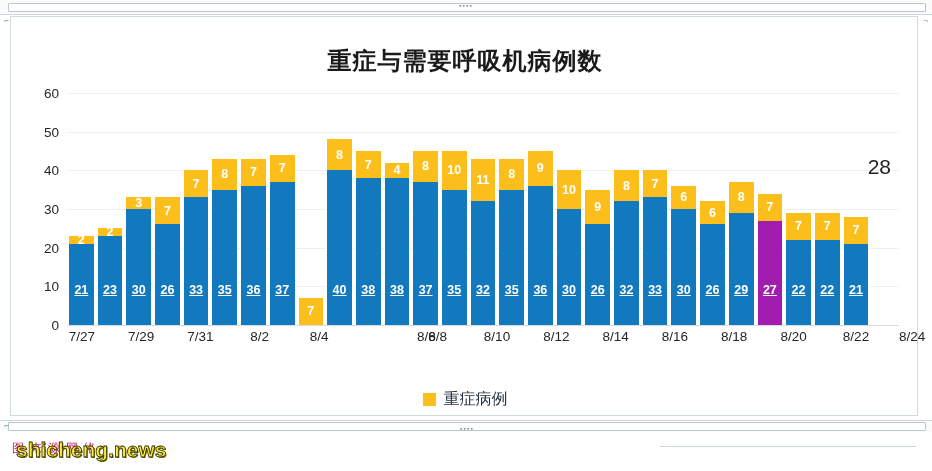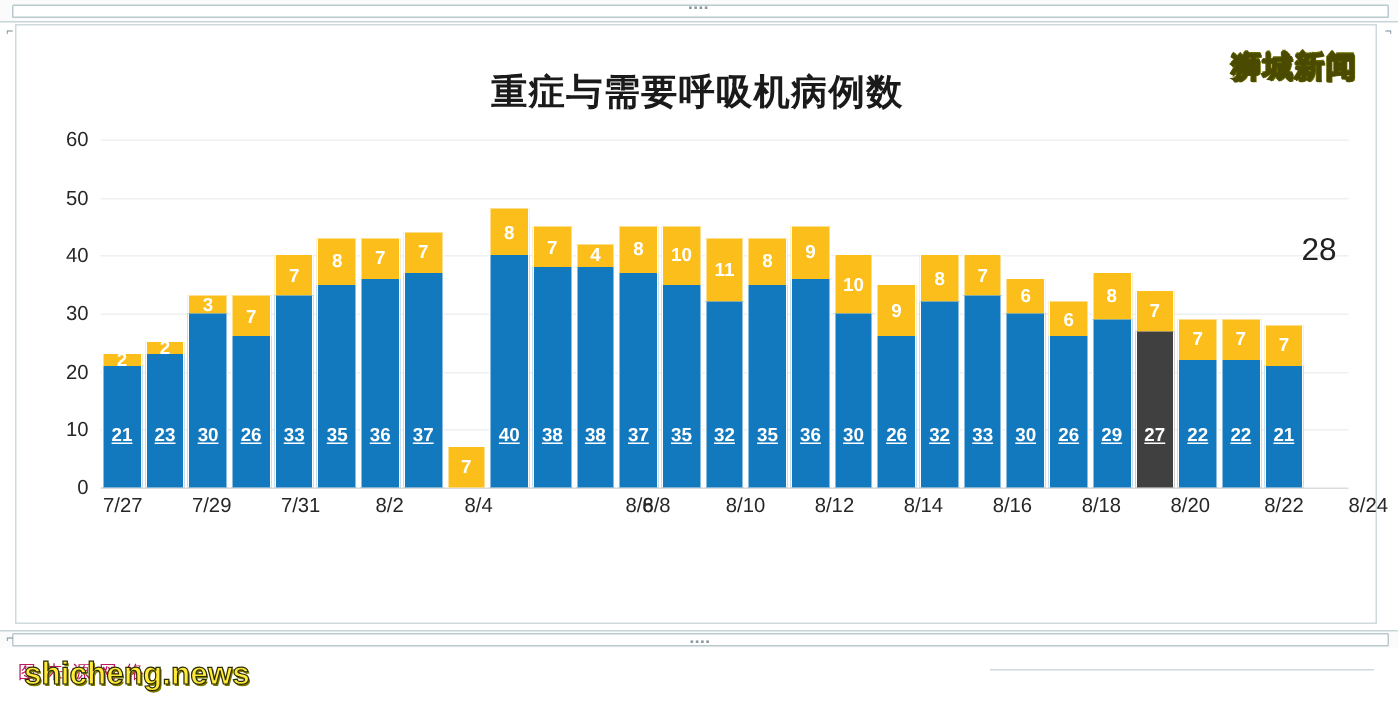--- a/index.html
+++ b/index.html
@@ -107,21 +107,20 @@
     <div class="rail-top-inner"></div>
     <div class="rail-dots">▪▪▪▪</div>
   </div>
   <div class="corner-mark" style="left:2px;top:16px;">⌐</div>
   <div class="corner-mark" style="right:2px;top:16px;">¬</div>
 
   <div class="chart-card">
 
     <div class="chart-title">重症与需要呼吸机病例数</div>
 
-    <div class="corner-wm">狮城新闻</div>
 
     <div class="plot-wrap">
 
       <div class="y-axis">
           <div class="y-tick" style="top: 232px;">0</div>
           <div class="y-tick" style="top: 193.333px;">10</div>
           <div class="y-tick" style="top: 154.667px;">20</div>
           <div class="y-tick" style="top: 116px;">30</div>
           <div class="y-tick" style="top: 77.3333px;">40</div>
           <div class="y-tick" style="top: 38.6667px;">50</div>
@@ -323,21 +322,21 @@
                 <span class="seg-label">8</span>
               </div>
               <div class="seg seg-blue" style="height: 112.133px; background: rgb(18, 121, 190);">
                 <span class="seg-label">29</span>
               </div>
             </div>
             <div class="bar-slot" title="8/20">
               <div class="seg seg-yellow" style="height: 27.0667px; background: rgb(251, 190, 26);">
                 <span class="seg-label">7</span>
               </div>
-              <div class="seg seg-blue" style="height: 104.4px; background: #404040;">
+              <div class="seg seg-blue" style="height: 104.4px; background: #a21caf;">
                 <span class="seg-label">27</span>
               </div>
             </div>
             <div class="bar-slot" title="8/21">
               <div class="seg seg-yellow" style="height: 27.0667px; background: rgb(251, 190, 26);">
                 <span class="seg-label">7</span>
               </div>
               <div class="seg seg-blue" style="height: 85.0667px; background: rgb(18, 121, 190);">
                 <span class="seg-label">22</span>
               </div>
@@ -384,20 +383,24 @@
         <div class="x-tick" style="left: 489.31px;">8/12</div>
         <div class="x-tick" style="left: 548.621px;">8/14</div>
         <div class="x-tick" style="left: 607.931px;">8/16</div>
         <div class="x-tick" style="left: 667.241px;">8/18</div>
         <div class="x-tick" style="left: 726.552px;">8/20</div>
         <div class="x-tick" style="left: 789px;">8/22</div>
         <div class="x-tick" style="left: 845.172px;">8/24</div>
       </div>
 
     <div class="legend" id="legend">
+        <div class="legend-item">
+          <span class="legend-swatch" style="background: rgb(251, 190, 26);"></span>
+          <span class="legend-text">重症病例</span>
+        </div>
       </div>
   </div>
 
   <div class="frame-rail rail-bottom"></div>
   <div class="rail-bottom-inner">
     <div class="rail-dots">▪▪▪▪</div>
   </div>
   <div class="corner-mark" style="left:2px;top:421px;">⌐</div>
 
   <div class="bottom-strip">

